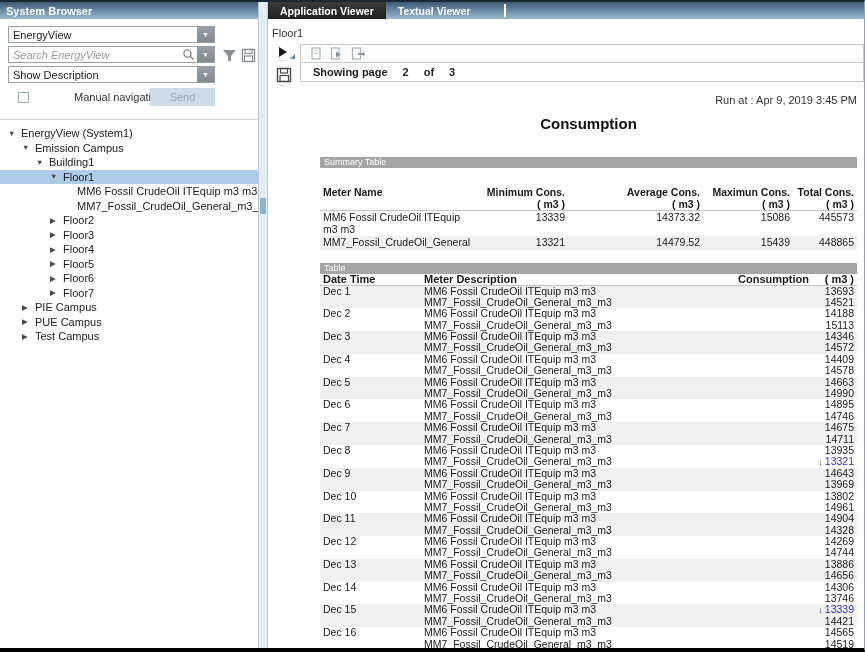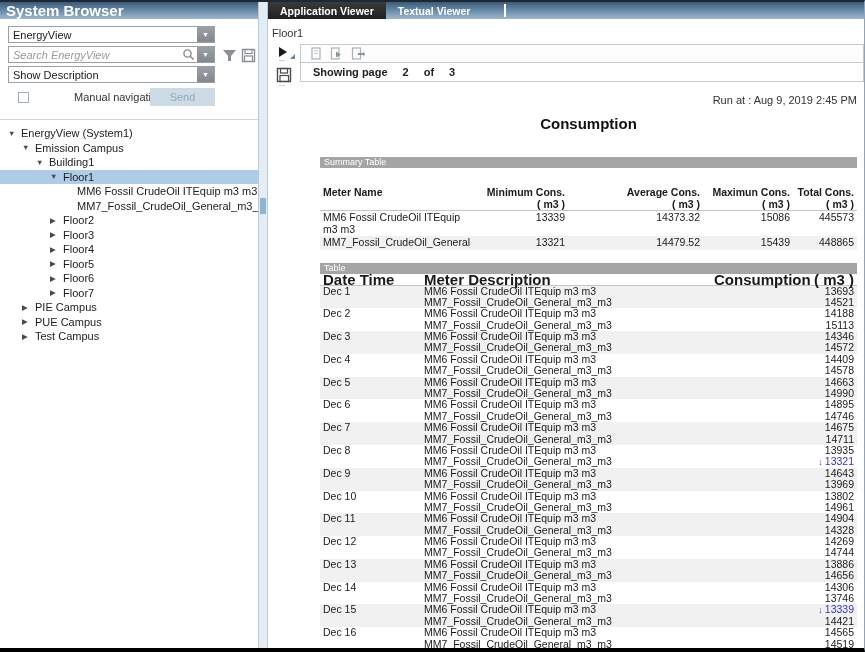--- a/index.html
+++ b/index.html
@@ -6,21 +6,21 @@
   html,body { background:#fff; }
   body { font-family:"Liberation Sans", sans-serif; }
   .window {
     position:relative; width:865px; height:652px; background:#fff;
     border-top:2px solid #1b2936; border-bottom:4px solid #000;
     border-right:1px solid #8ea3b5; overflow:hidden;
   }
   
   .bluebar {
     background:linear-gradient(#3d5a75, #6d90ad 55%, #9db8cd);
-    height:17px; color:#fff; font-size:15px; font-weight:bold;
+    height:17px; color:#fff; font-size:11px; font-weight:bold;
     display:flex; align-items:center;
   }
   
   .sidebar { position:absolute; left:0; top:0; width:258px; height:646px; background:#fff; }
   .sidebar .bluebar { padding-left:6px; }
   .ctrl { position:absolute; left:8px; width:207px; height:17px; border:1px solid #9aa0a6; background:#fff; display:flex; align-items:center; }
   .ctrl .txt { flex:1; font-size:11px; color:#1a1a1a; padding-left:4px; white-space:nowrap; overflow:hidden; }
   .ctrl .ph { color:#9a9a9a; font-style:italic; }
   .dd-btn { width:17px; height:15px; background:linear-gradient(#9aa0a6,#82888e); color:#fff; font-size:7px;
             display:flex; align-items:center; justify-content:center; flex:none; }
@@ -61,21 +61,21 @@
   .s-meter { width:150px; padding-left:3px; }
   .s-c1 { width:95px; text-align:right; }
   .s-c2 { width:135px; text-align:right; }
   .s-c3 { width:90px; text-align:right; }
   .s-c4 { flex:1; text-align:right; padding-right:3px; }
   .srow { min-height:12px; line-height:11.5px; padding:1px 0; }
   .srow.shaded { background:#f1f1f1; }
   .srow .s-meter { white-space:normal; }
   .srow.nowrapm .s-meter { white-space:nowrap; overflow:hidden; }
   .detail { margin-top:13px; }
-  .dhead { display:flex; font-size:15px; font-weight:bold; color:#1a1a1a; border-bottom:1px solid #c4c4c4; height:12px; line-height:11px; }
+  .dhead { display:flex; font-size:11px; font-weight:bold; color:#1a1a1a; border-bottom:1px solid #c4c4c4; height:12px; line-height:11px; }
   .d-date { width:100px; padding-left:3px; }
   .d-meter { flex:1; padding-left:4px; }
   .d-cons { width:95px; text-align:right; }
   .d-unit { width:48px; text-align:right; padding-right:3px; }
   .dgroup.shaded { background:#f1f1f1; }
   .dline { display:flex; height:11.4px; line-height:11.4px; font-size:10.5px; color:#1a1a1a; }
   .d-val { width:120px; text-align:right; padding-right:3px; }
   .low-arrow { font-size:9px; margin-right:2px; }
   .page-footer { text-align:center; font-size:10.5px; color:#222; margin-top:1px; }
   svg { display:block; }
@@ -252,21 +252,21 @@
     </div>
 
     <div class="pagingbar">
       <span>Showing page</span>
       <span>2</span>
       <span>of</span>
       <span>3</span>
     </div>
 
     <div class="report">
-      <div class="run-at">Run at : Aug 9, 2019 2:45 PM</div>
+      <div class="run-at">Run at : Apr 9, 2019 3:45 PM</div>
       <div class="rpt-title">Consumption</div>
 
       <div class="summary">
         <div class="band">Summary Table</div>
         <div class="shead">
           <div class="s-meter">Meter Name</div>
           <div class="s-c1">
             <div>Minimum Cons.</div>
             <div>( m3 )</div>
           </div>

